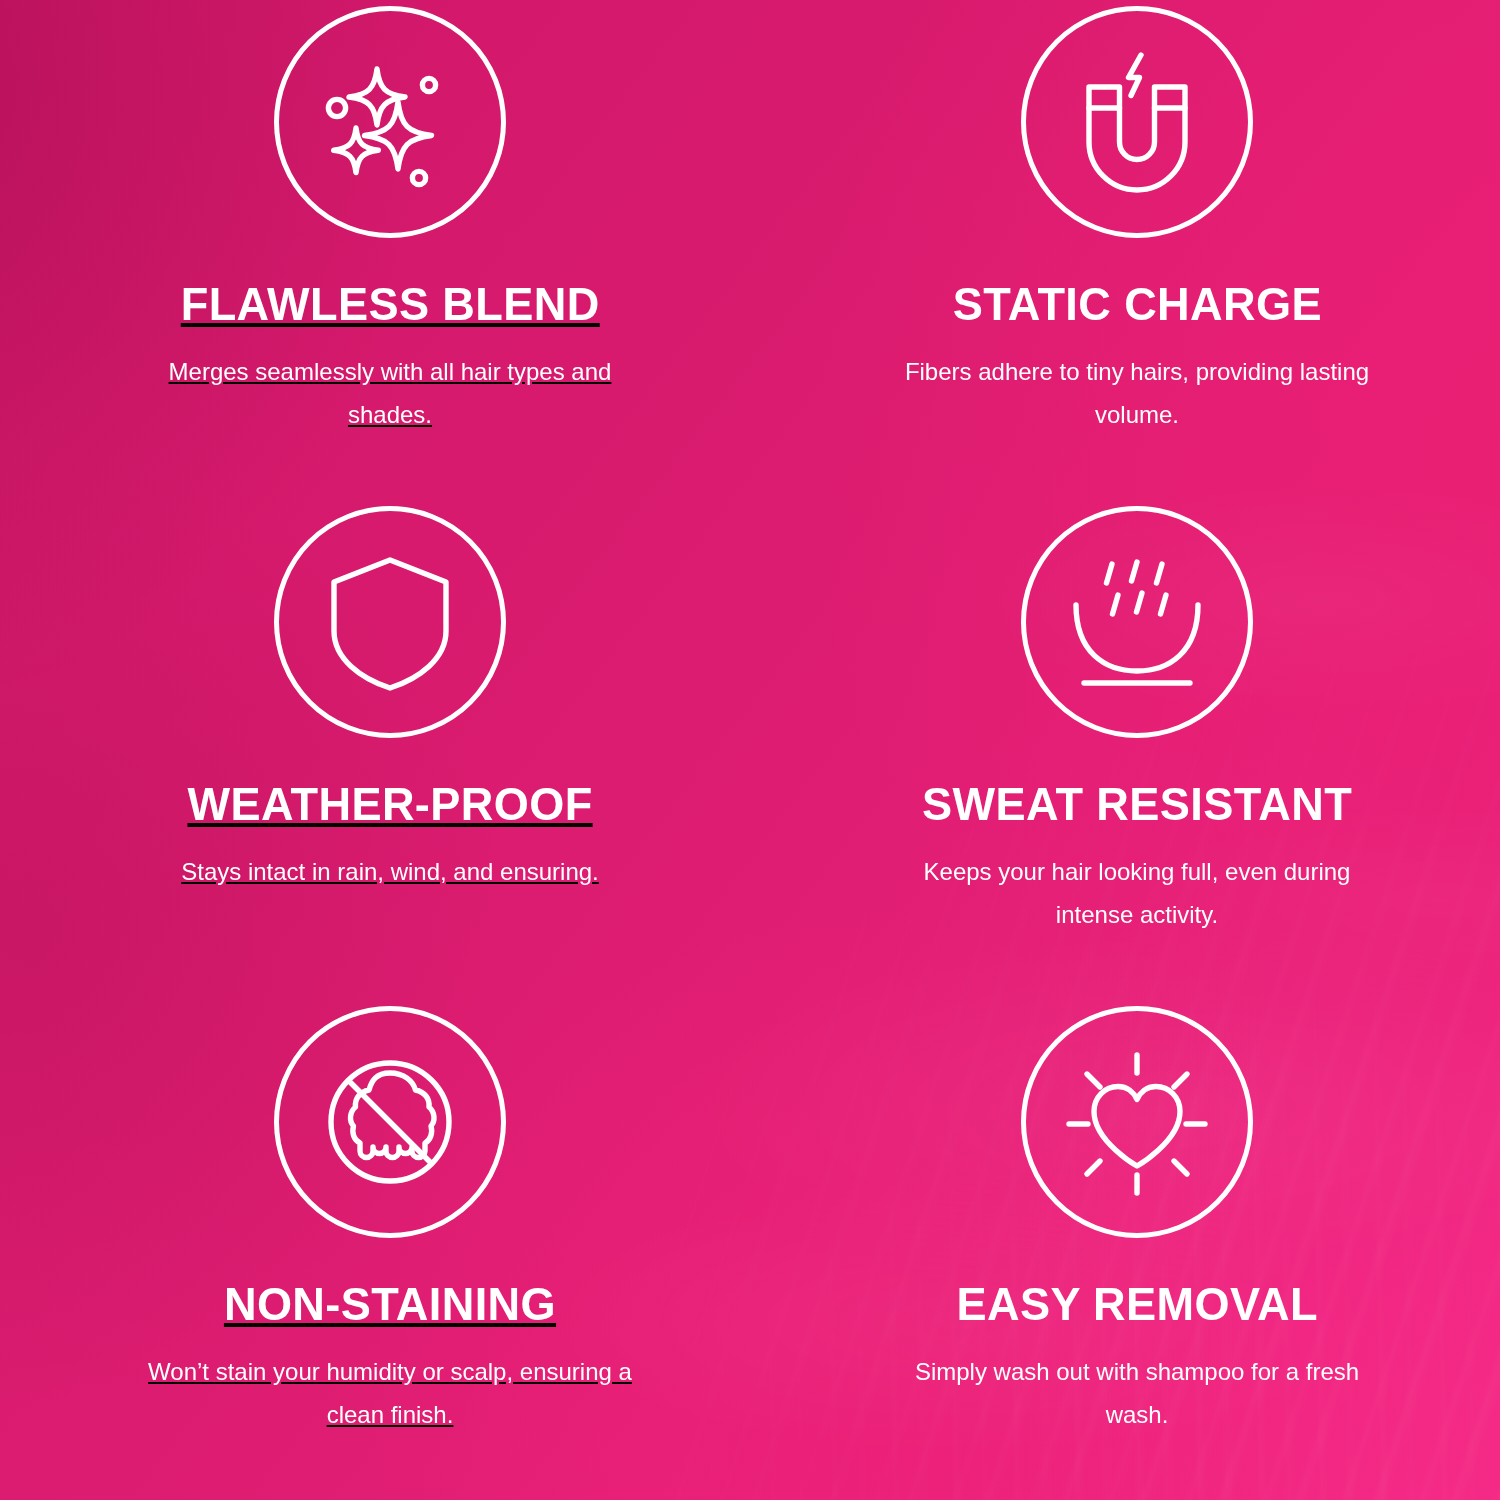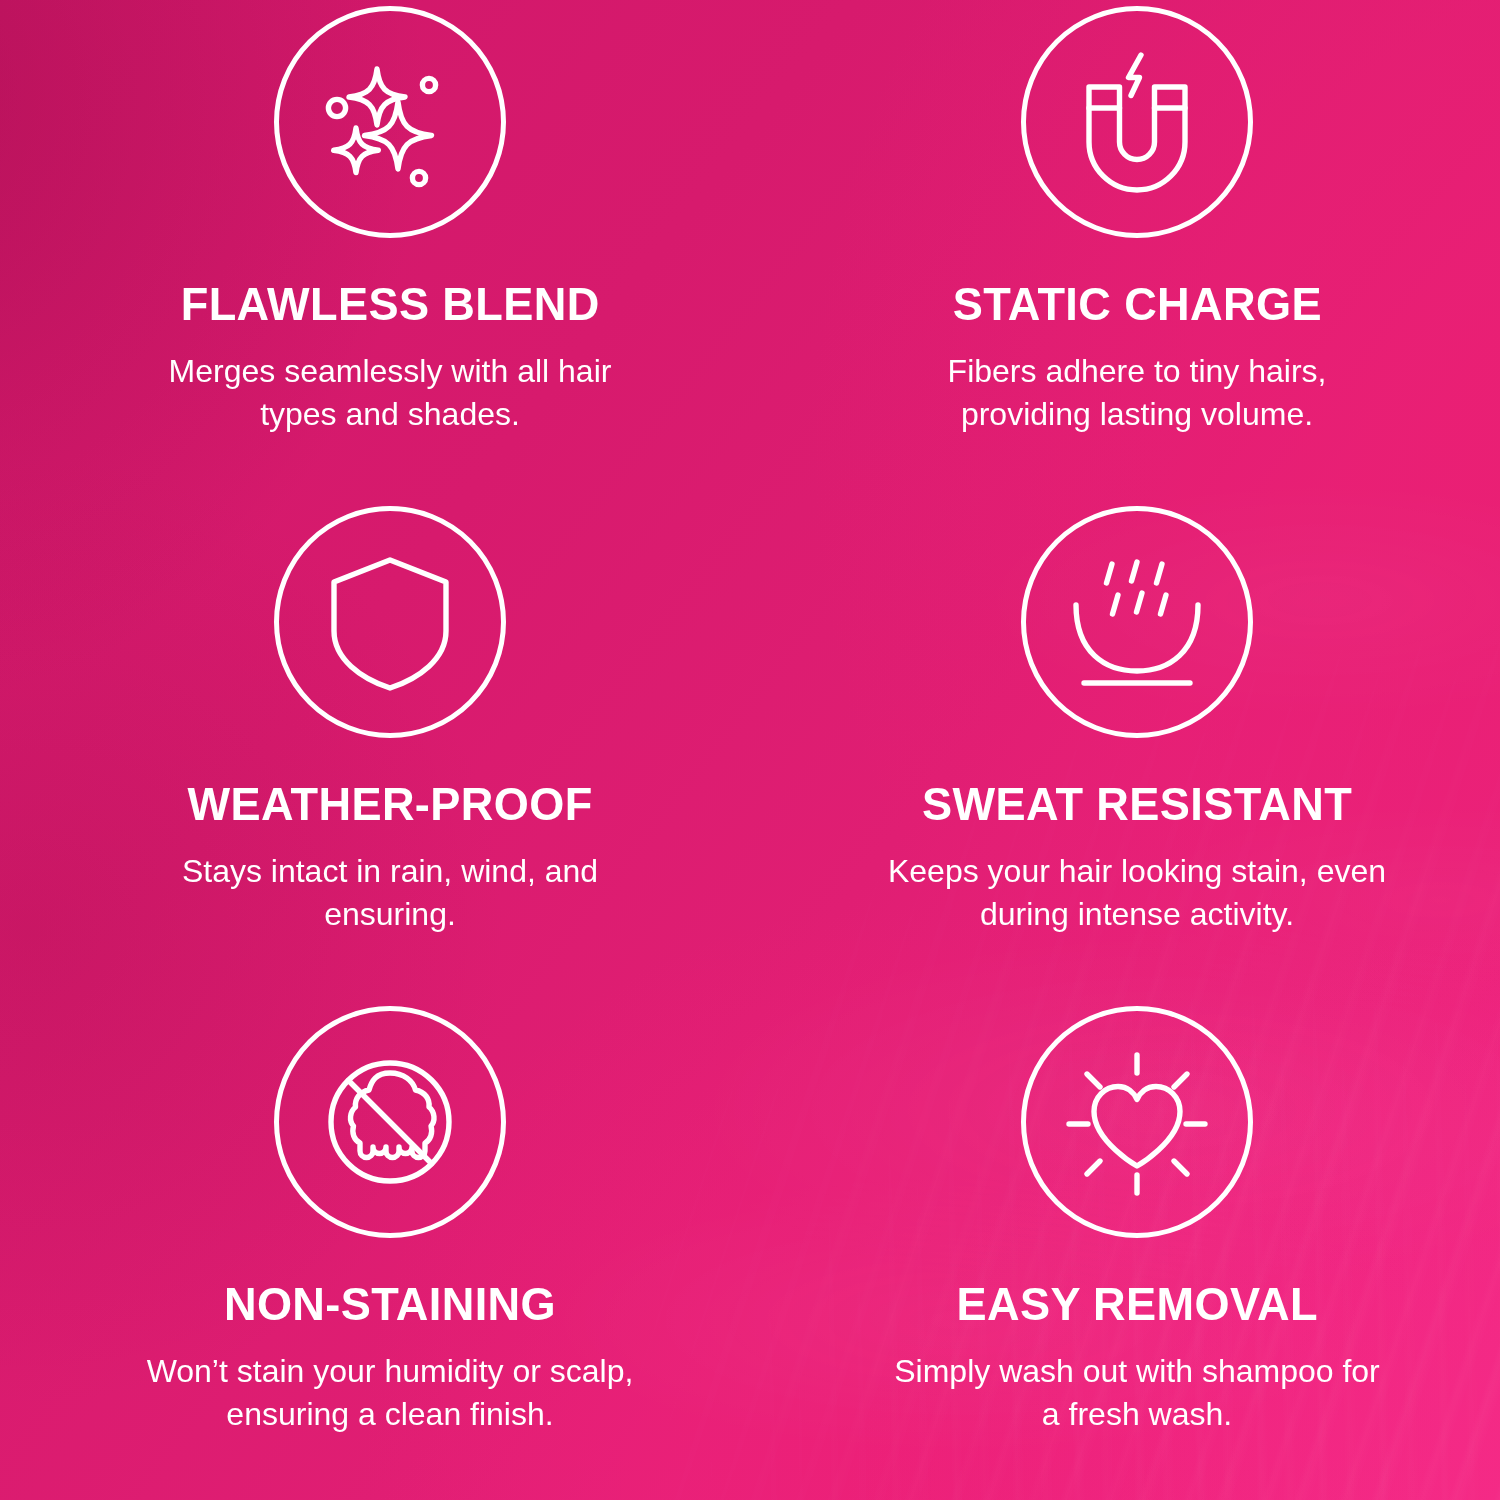--- a/index.html
+++ b/index.html
@@ -85,21 +85,21 @@
     display: grid;
     grid-template-columns: 1fr 1fr;
     grid-template-rows: 500px 500px 500px;
   }
   .cell {
     position: relative;
     display: flex;
     flex-direction: column;
     align-items: center;
   }
-  .cell.col-left  { padding-left: 30px; }
+  .cell.col-left  { padding-left: 30px; text-decoration: underline; }
   .cell.col-right { padding-left: 24px; }
 
   .icon-ring {
     width: 232px;
     height: 232px;
     border-radius: 50%;
     border: 5px solid #fff;
     box-sizing: border-box;
     display: flex;
     align-items: center;
@@ -116,21 +116,21 @@
     letter-spacing: 0.4px;
     line-height: 1;
     margin-top: 42px;
     text-align: center;
     white-space: nowrap;
     font-stretch: condensed;
     transform: scaleX(0.96);
   }
   .feature-desc {
     color: #ffffff;
-    font-size: 32px;
+    font-size: 24px;
     line-height: 43px;
     text-align: center;
     margin-top: 23px;
     max-width: 500px;
     font-weight: 400;
   }
 </style>
 </head>
 <body>
 
@@ -193,21 +193,21 @@
           <path d="M80 46 L74.5 65"></path>
           <path d="M104 48 L98.5 67"></path>
 
           <path d="M14 58 C14 105 43 124 75 124 C107 124 136 105 136 58"></path>
 
           <path d="M22 136 L128 136"></path>
           <path d="M22 160 L128 160"></path>
         </svg>
       </div>
       <div class="feature-title">SWEAT RESISTANT</div>
-      <div class="feature-desc">Keeps your hair looking stain, even during intense activity.</div>
+      <div class="feature-desc">Keeps your hair looking full, even during intense activity.</div>
     </div>
 
     <div class="cell col-left">
       <div class="icon-ring">
         <svg width="150" height="150" viewBox="0 0 150 150" fill="none" stroke="#ffffff" stroke-width="5.4" stroke-linejoin="round" stroke-linecap="round">
           <circle cx="75" cy="75" r="59"></circle>
           <path d="M33.5 33.5 L116.5 116.5"></path>
           <path d="M75 26
                    C89 26 98 34 100.5 43
                    C110 45 115 52 114 60

